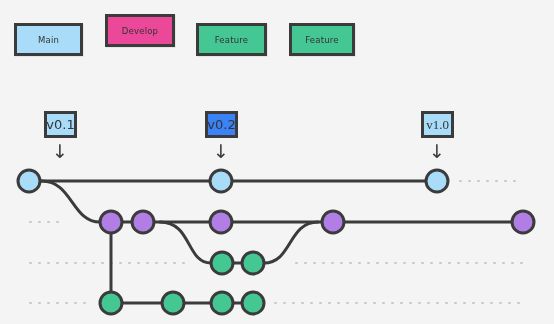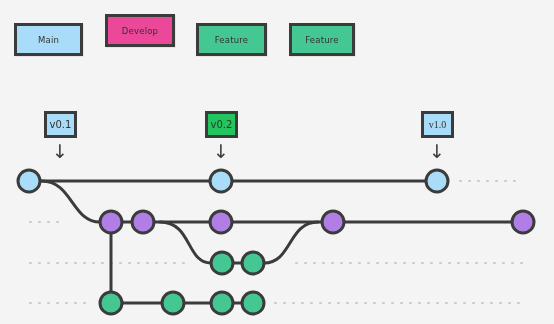--- a/index.html
+++ b/index.html
@@ -24,21 +24,21 @@
     box-shadow:1px 1px 0 rgba(0,0,0,.06);
   }
 
   
   .tag{
     position:absolute;
     box-sizing:border-box;
     border:3px solid #3b3b3b;
     background:#a8dcf8;
     display:flex;align-items:center;justify-content:center;
-    font-size:10px;
+    font-size:13px;
     color:#333;
     width:33px;height:27px;
   }
   .tag-arrow{
     position:absolute;
     font-size:19px;
     line-height:19px;
     color:#3b3b3b;
     width:20px;
     text-align:center;
@@ -67,21 +67,21 @@
       <span>Feature</span>
     </div>
   </div>
 
   <div>
     <div class="tag" style="left: 44px; top: 111px; background: rgb(168, 220, 248);">
       <span>v0.1</span>
     </div>
     <div class="tag-arrow" style="left: 50px; top: 142px;">↓</div>
 
-    <div class="tag" style="left: 205px; top: 111px; background: #22c55e;">
+    <div class="tag" style="left: 205px; top: 111px; background: #3b82f6;">
       <span>v0.2</span>
     </div>
     <div class="tag-arrow" style="left: 211px; top: 142px;">↓</div>
 
     <div class="tag" style="left: 421px; top: 111px; background: rgb(168, 220, 248); font-family: Liberation Serif, serif;">
       <span>v1.0</span>
     </div>
     <div class="tag-arrow" style="left: 427px; top: 142px;">↓</div>
   </div>
 

